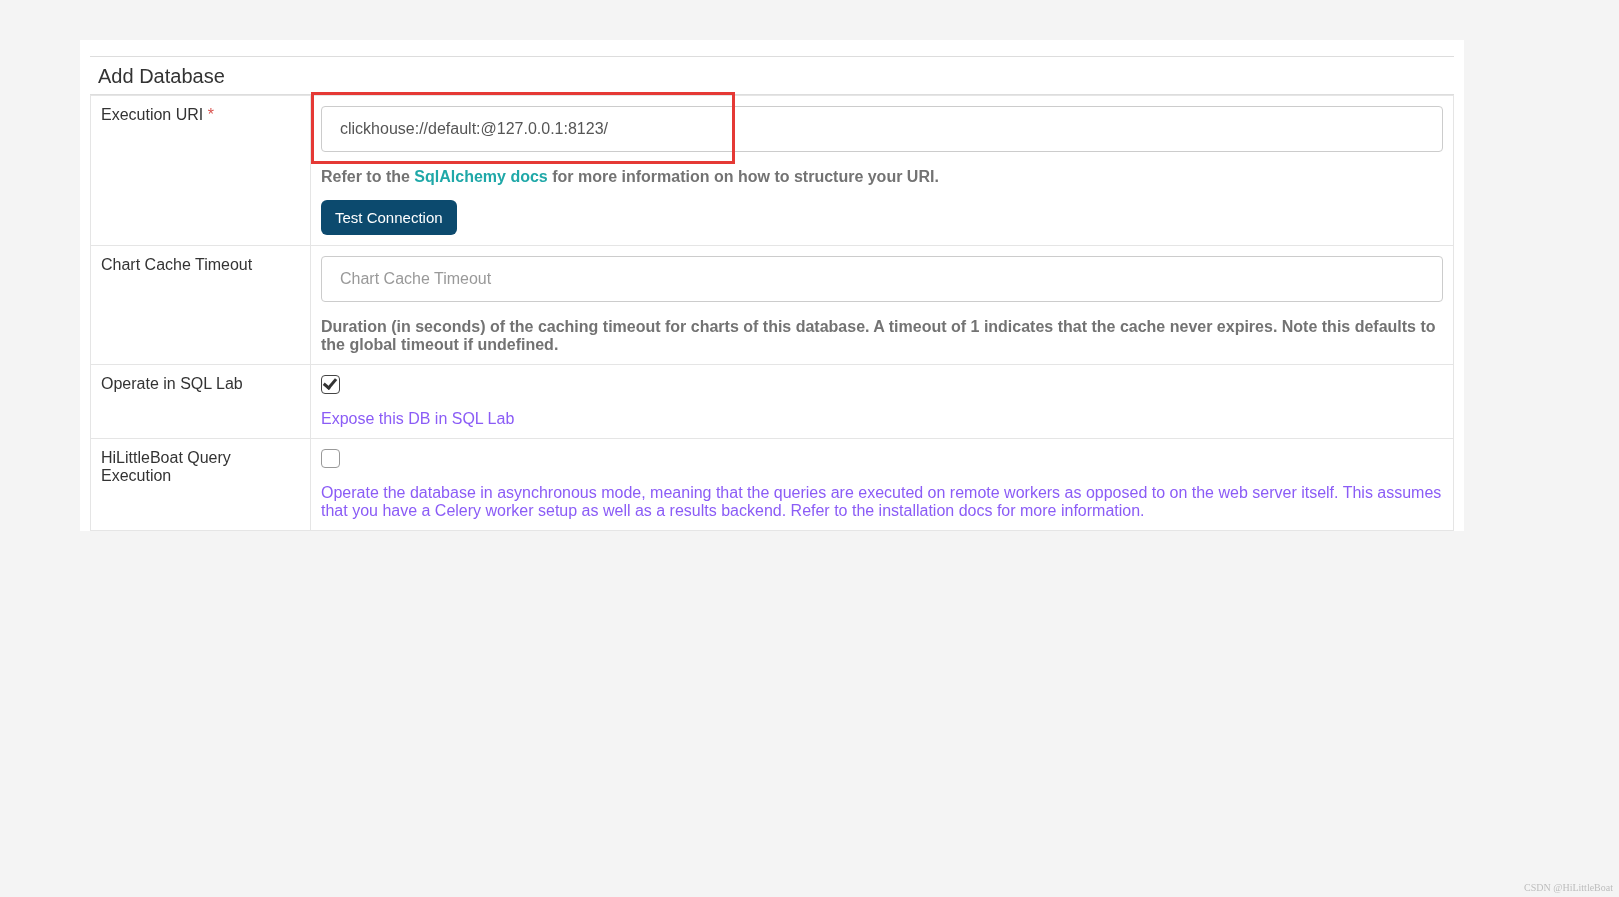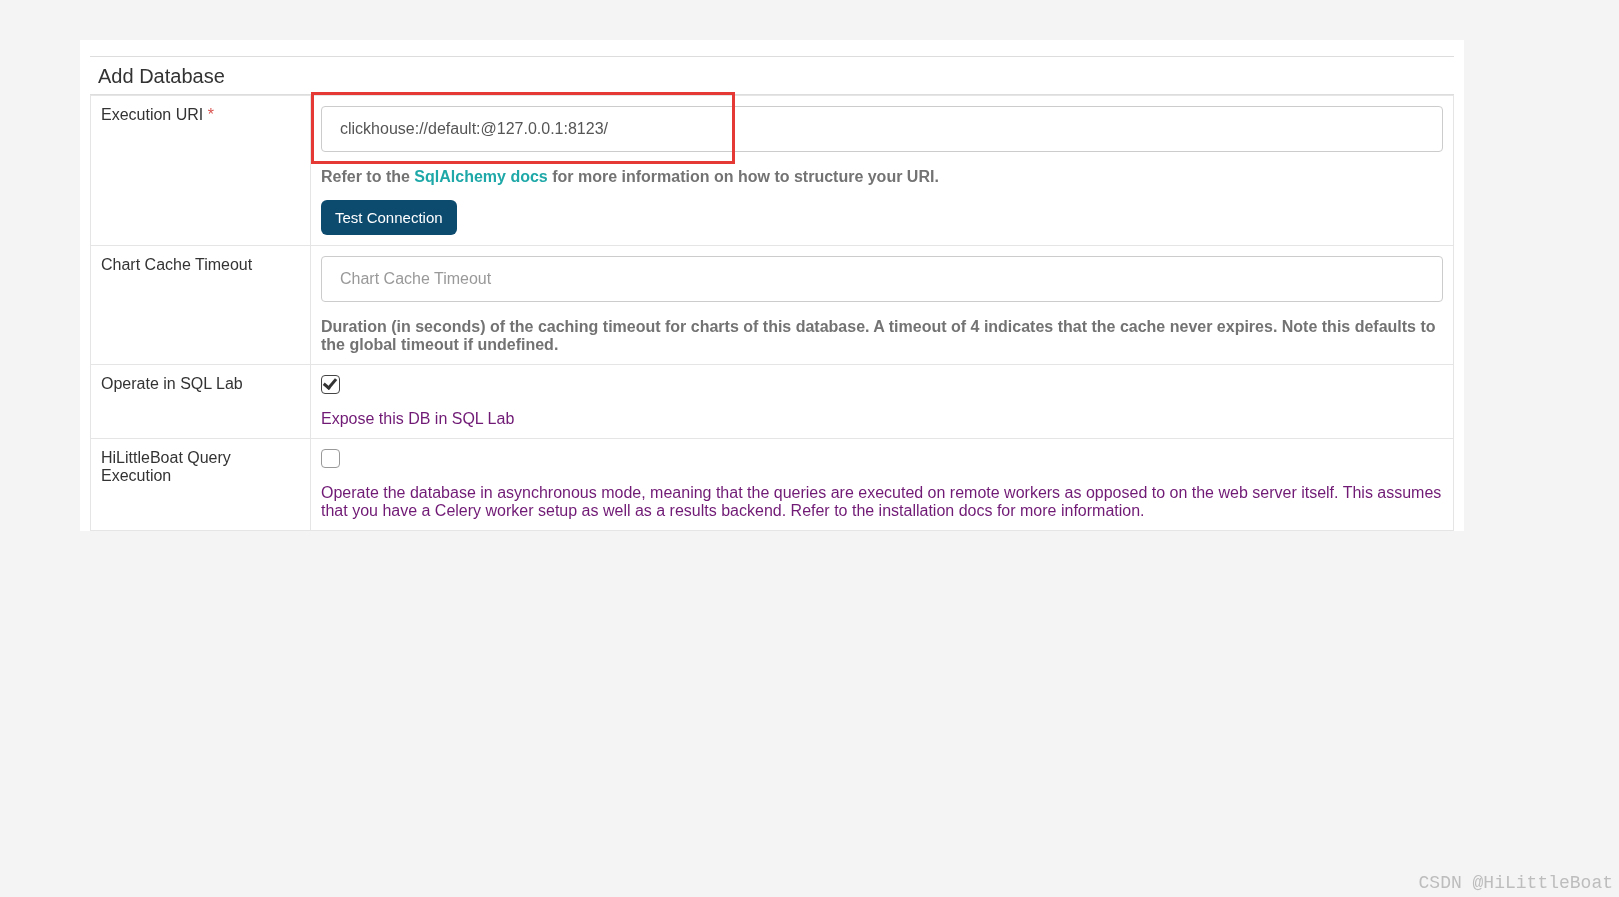--- a/index.html
+++ b/index.html
@@ -100,30 +100,30 @@
     left: 4px;
     top: 0px;
     width: 5px;
     height: 10px;
     border: solid #333;
     border-width: 0 3px 3px 0;
     transform: rotate(40deg);
   }
   .cb-help {
     margin-top: 12px;
-    color: #701a75;
+    color: #8b5cf6;
     font-size: 16px;
   }
   .watermark {
     position: fixed;
     right: 6px;
     bottom: 4px;
     color: #bdbdbd;
-    font-size: 18px;
-    font-family: Liberation Mono, monospace;
+    font-size: 10px;
+    font-family: Liberation Serif, serif;
   }
   .page-wrap {
     background:#fff;
     margin-left:80px;
     width:1384px;
     padding: 6px 10px 0 10px;
     margin-top: 40px;
   }
 </style>
 </head>
@@ -152,21 +152,21 @@
         <button class="btn-test">Test Connection</button>
       </td>
     </tr>
 
     <tr>
       <td class="label-cell">
         <span>Chart Cache Timeout</span>
       </td>
       <td>
         <input class="form-input" type="text" placeholder="Chart Cache Timeout" style="">
-        <div class="help-text">Duration (in seconds) of the caching timeout for charts of this database. A timeout of 4 indicates that the cache never expires. Note this defaults to the global timeout if undefined.</div>
+        <div class="help-text">Duration (in seconds) of the caching timeout for charts of this database. A timeout of 1 indicates that the cache never expires. Note this defaults to the global timeout if undefined.</div>
       </td>
     </tr>
 
     <tr>
       <td class="label-cell">
         <span>Operate in SQL Lab</span>
       </td>
       <td>
         <span class="checkbox-box checked"></span>
         <div class="cb-help">Expose this DB in SQL Lab</div>

